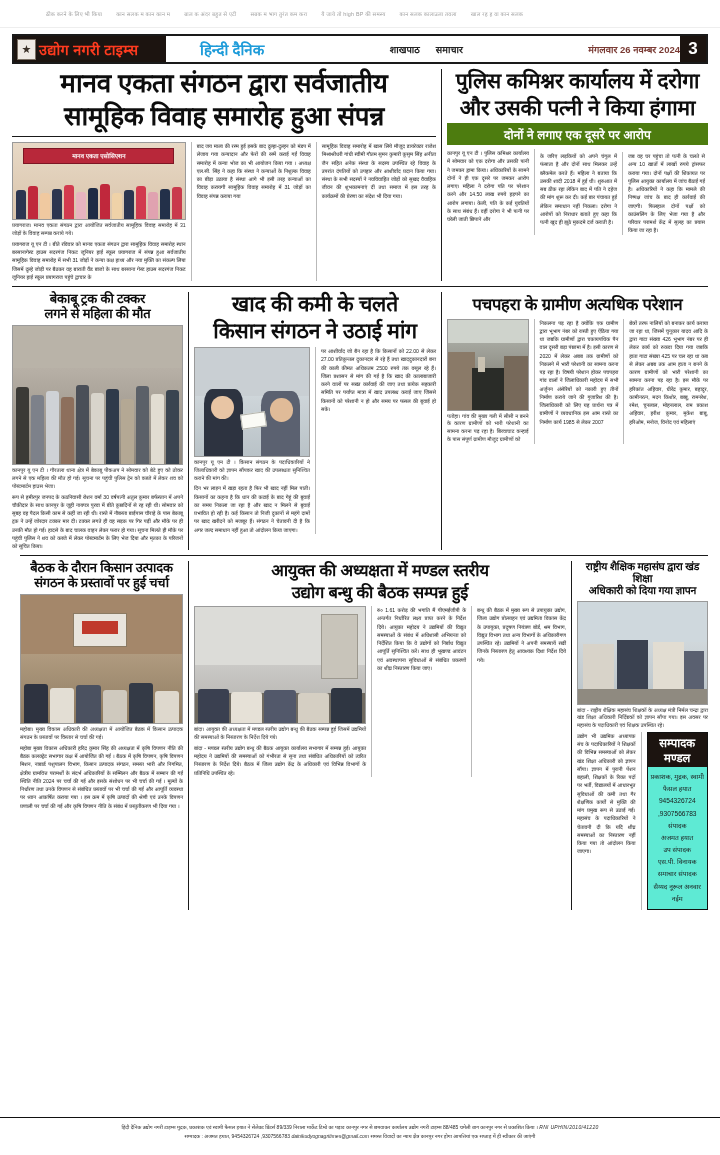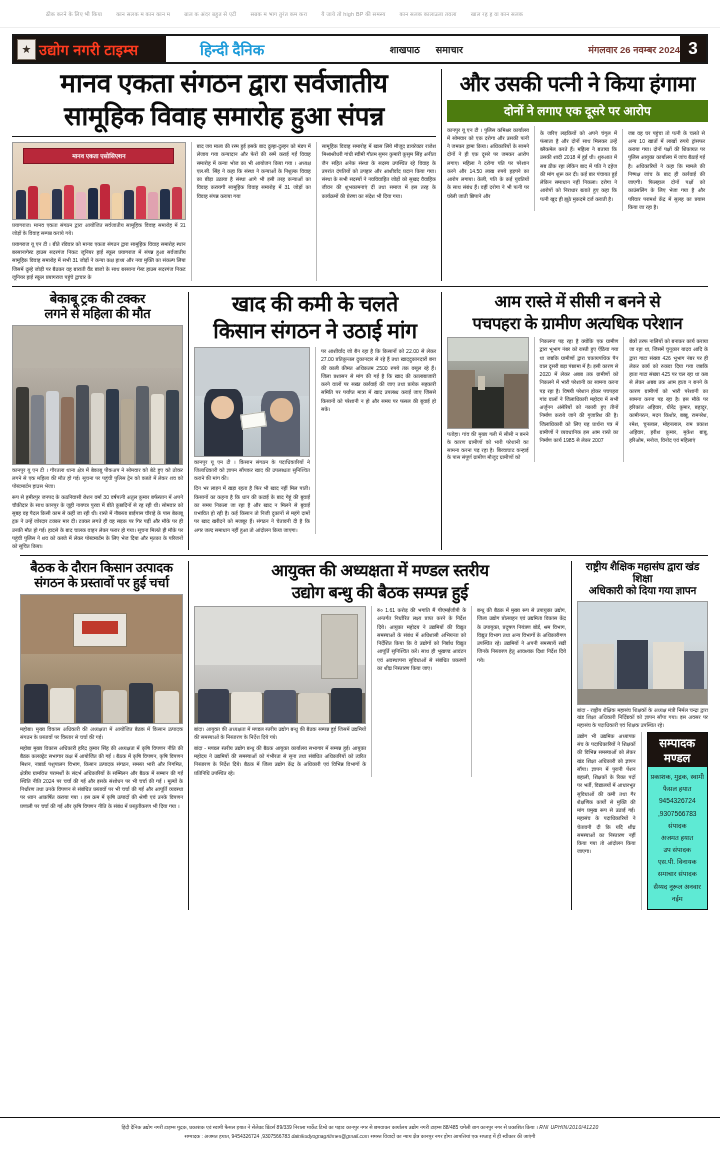--- a/index.html
+++ b/index.html
@@ -204,20 +204,21 @@
           <div class="vrule"></div>
           <div style="width:117px;" class="body-txt">बाद जय माला की रस्म हुई इसके बाद दुल्हा-दुल्हन को मंडप में लेजाय गया कन्यादान और फेरों की रस्में कराई गईं विवाह समारोह में कन्या भोज का भी आयोजन किया गया । अध्यक्ष एल.सी. सिंह ने कहा कि संस्था ने कन्याओं के निशुल्क विवाह का बीड़ा उठाया है संस्था आगे भी इसी तरह कन्याओं का विवाह करायगी सामूहिक विवाह समारोह में 31 जोड़ों का विवाह संपन्न कराया गया</div>
           <div class="vrule"></div>
           <div style="width:117px;" class="body-txt">सामूहिक विवाह समारोह में खास लिये मौजूद डायरेक्टर राजेश मिश्राश्रीधरी गांधी स्वीमी गौतम सुमन कुमारी कुसुम सिंह अनीता जैन सहित अनेक संस्था के सदस्य उपस्थित रहे विवाह के उपरांत दंपतियों को उपहार और आशीर्वाद प्रदान किया गया। संस्था के सभी सदस्यों ने नवविवाहित जोड़ों को सुखद वैवाहिक जीवन की शुभकामनाएं दीं तथा समाज में इस तरह के कार्यक्रमों की प्रेरणा का संदेश भी दिया गया।</div>
         </div>
       </div>
 
       <div class="vrule" style="background:#1a1a1a;"></div>
 
       <div style="width:261px;">
+        <div class="headline hl-lg">पुलिस कमिश्नर कार्यालय में दरोगा</div>
         <div class="headline hl-lg" style="margin-top:3px;">और उसकी पत्नी ने किया हंगामा</div>
         <div class="redbar" style="margin-top:4px;">दोनों ने लगाए एक दूसरे पर आरोप</div>
         <div class="cols" style="margin-top:4px;">
           <div style="width:82px;" class="body-txt">कानपुर यू एन टी । पुलिस कमिश्नर कार्यालय में सोमवार को एक दरोगा और उसकी पत्नी ने जमकर ड्रामा किया। अधिकारियों के सामने दोनों ने ही एक दूसरे पर जमकर आरोप लगाए। महिला ने दरोगा पति पर परेशान करने और 14.50 लाख रुपये हड़पने का आरोप लगाया। केली, पति के कई युवतियों के साथ संबंध हैं। वहीं दरोगा ने भी पत्नी पर घरेली जाती छिपाने और</div>
           <div class="vrule"></div>
           <div style="width:165px;">
             <div class="cols" style="margin-top:3px;">
               <div style="width:80px;" class="body-txt">के जरिए लड़कियों को अपने चंगुल में फंसाता है और दोनों साथ मिलकर उन्हें ब्लैकमेल करते हैं। महिला ने बताया कि उसकी शादी 2018 में हुई थी। शुरुआत में सब ठीक रहा लेकिन बाद में पति ने दहेज की मांग शुरू कर दी। कई बार पंचायत हुई लेकिन समाधान नहीं निकला। दरोगा ने आरोपों को निराधार बताते हुए कहा कि पत्नी खुद ही झूठे मुकदमे दर्ज कराती है।</div>
               <div class="vrule"></div>
               <div style="width:80px;" class="body-txt">जब वह घर पहुंचा तो पत्नी के चलते से अन्य 10 खातों में लाखों रुपये ट्रांसफर कराया गया। दोनों पक्षों की शिकायत पर पुलिस आयुक्त कार्यालय में जांच बैठाई गई है। अधिकारियों ने कहा कि मामले की निष्पक्ष जांच के बाद ही कार्रवाई की जाएगी। फिलहाल दोनों पक्षों को काउंसलिंग के लिए भेजा गया है और परिवार परामर्श केंद्र में सुलह का प्रयास किया जा रहा है।</div>
@@ -275,21 +276,20 @@
             <div class="body-txt" style="margin-top:2px;">दिन भर लाइन में खड़ा रहता है फिर भी खाद नहीं मिल पाती। किसानों का कहना है कि धान की कटाई के बाद गेहूं की बुवाई का समय निकला जा रहा है और खाद न मिलने से बुवाई प्रभावित हो रही है। कई किसान तो निजी दुकानों से महंगे दामों पर खाद खरीदने को मजबूर हैं। संगठन ने चेतावनी दी है कि अगर जल्द समाधान नहीं हुआ तो आंदोलन किया जाएगा।</div>
           </div>
           <div class="vrule"></div>
           <div style="width:117px;" class="body-txt">पर आशीर्वाद जो बैन रहा है कि किसानों को 22.00 से लेकर 27.00 प्रतिकुन्तल दुकानदार से रहे हैं तथा खाददुकानदारों बना की काली कीमत अधिकतम 2500 रुपये तक वसूल रहे हैं। जिला प्रशासन से मांग की गई है कि खाद की कालाबाजारी करने वालों पर सख्त कार्रवाई की जाए तथा प्रत्येक सहकारी समिति पर पर्याप्त मात्रा में खाद उपलब्ध कराई जाए जिससे किसानों को परेशानी न हो और समय पर फसल की बुवाई हो सके।</div>
         </div>
       </div>
 
       <div class="vrule" style="background:#1a1a1a;"></div>
 
       <div style="width:261px;">
-        <div class="headline hl-md">आम रास्ते में सीसी न बनने से</div>
         <div class="headline hl-md" style="margin-top:3px;">पचपहरा के ग्रामीण अत्यधिक परेशान</div>
         <div class="cols" style="margin-top:5px;">
           <div style="width:85px;">
             <div class="photo sc-street" style="height:92px;">
               <div style="position:absolute;left:0;right:0;top:0;height:26%;background:#cfd3cc;"></div>
               <div style="position:absolute;left:0;bottom:0;width:34%;height:64%;background:#8a7a68;"></div>
               <div style="position:absolute;right:0;bottom:0;width:30%;height:60%;background:#77695a;"></div>
               <div style="position:absolute;left:30%;bottom:0;width:40%;height:46%;background:#2a2c28;"></div>
               <div style="position:absolute;left:38%;bottom:42%;width:8%;height:16%;background:#c9c2b2;"></div>
             </div>

